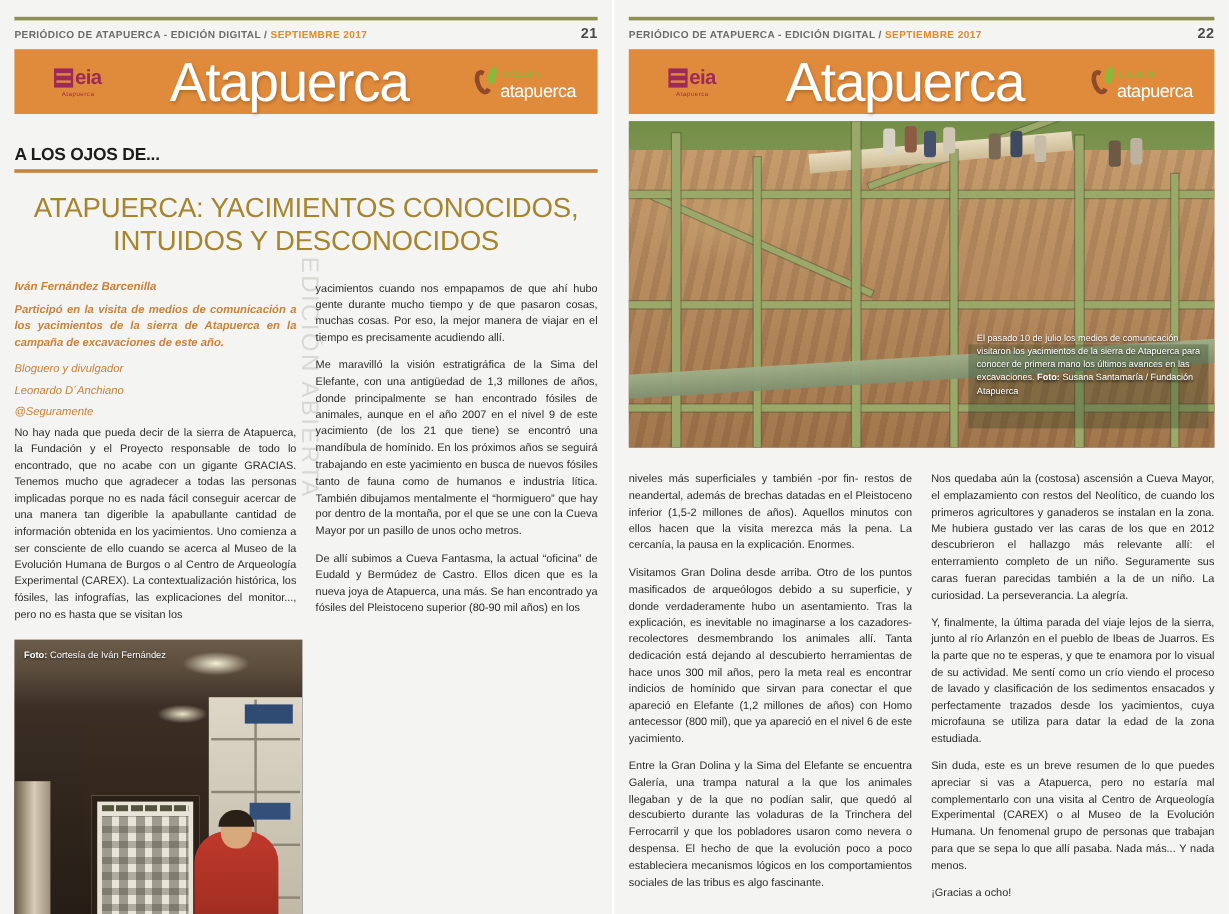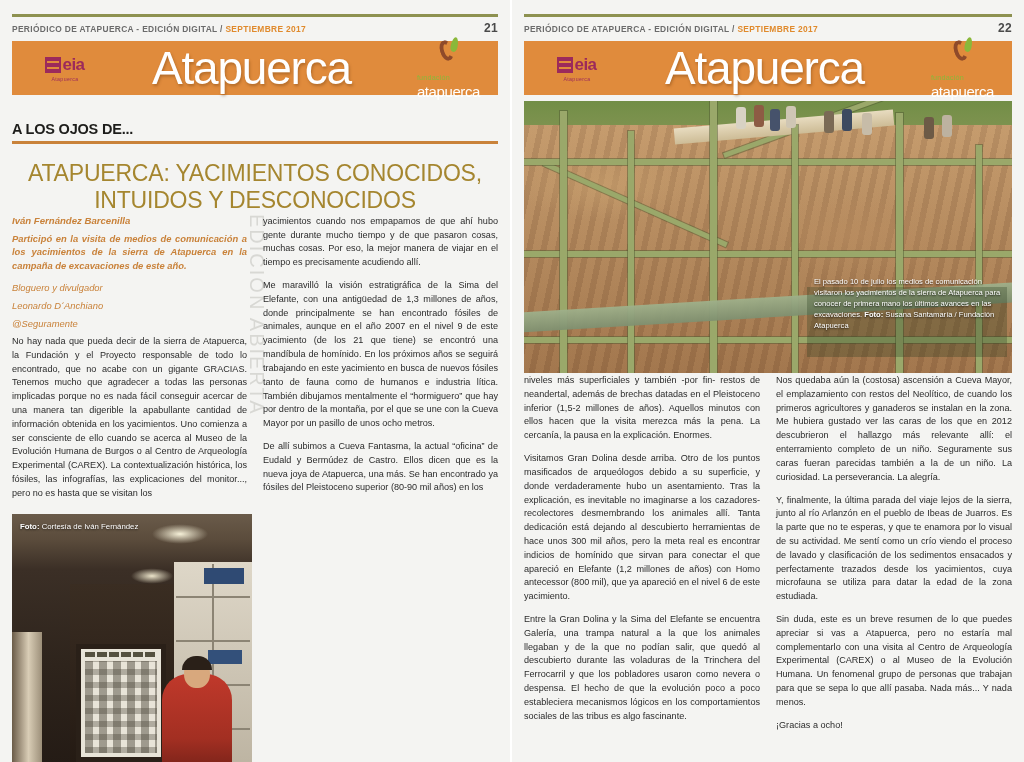--- a/index.html
+++ b/index.html
@@ -66,21 +66,21 @@
     text-align: center;
     font: 300 46px "Liberation Sans", sans-serif;
     color: #ffffff;
     letter-spacing: -1.2px;
     line-height: 1;
     text-shadow: 1px 2px 3px rgba(90,45,5,.35);
     margin-left: -10px;
   }
   .logo-fund {
     margin-right: 18px;
-    display: flex; align-items: center; gap: 4px; flex-direction: column;
+    display: flex; align-items: center; gap: 4px;
   }
   .fund-mark {
     width: 17px; height: 26px; position: relative;
   }
   .fund-c {
     position:absolute; left:0; top:3px; width:13px; height:21px;
     border: 4px solid #8f4a2a; border-radius: 50%;
     border-right-color: transparent; border-top-color:#8f4a2a;
     transform: rotate(-18deg);
   }
@@ -107,21 +107,21 @@
     text-align: center;
     font: 400 23px "Liberation Sans", sans-serif;
     color: #a5862f;
     line-height: 1.18;
     letter-spacing: -.2px;
     padding: 0 6px;
   }
 
   
   .cols {
-    display: flex; gap: 16px; margin-top: 1px;
+    display: flex; gap: 16px; margin-top: 20px;
     position: relative; z-index: 2;
   }
   .col { width: 236px; }
   .page-right .col { width: 239px; }
 
   .byline-name {
     font: bold italic 9.6px "Liberation Sans", sans-serif;
     color: #c9823a; margin-bottom: 6px;
   }
   .byline-lede {

